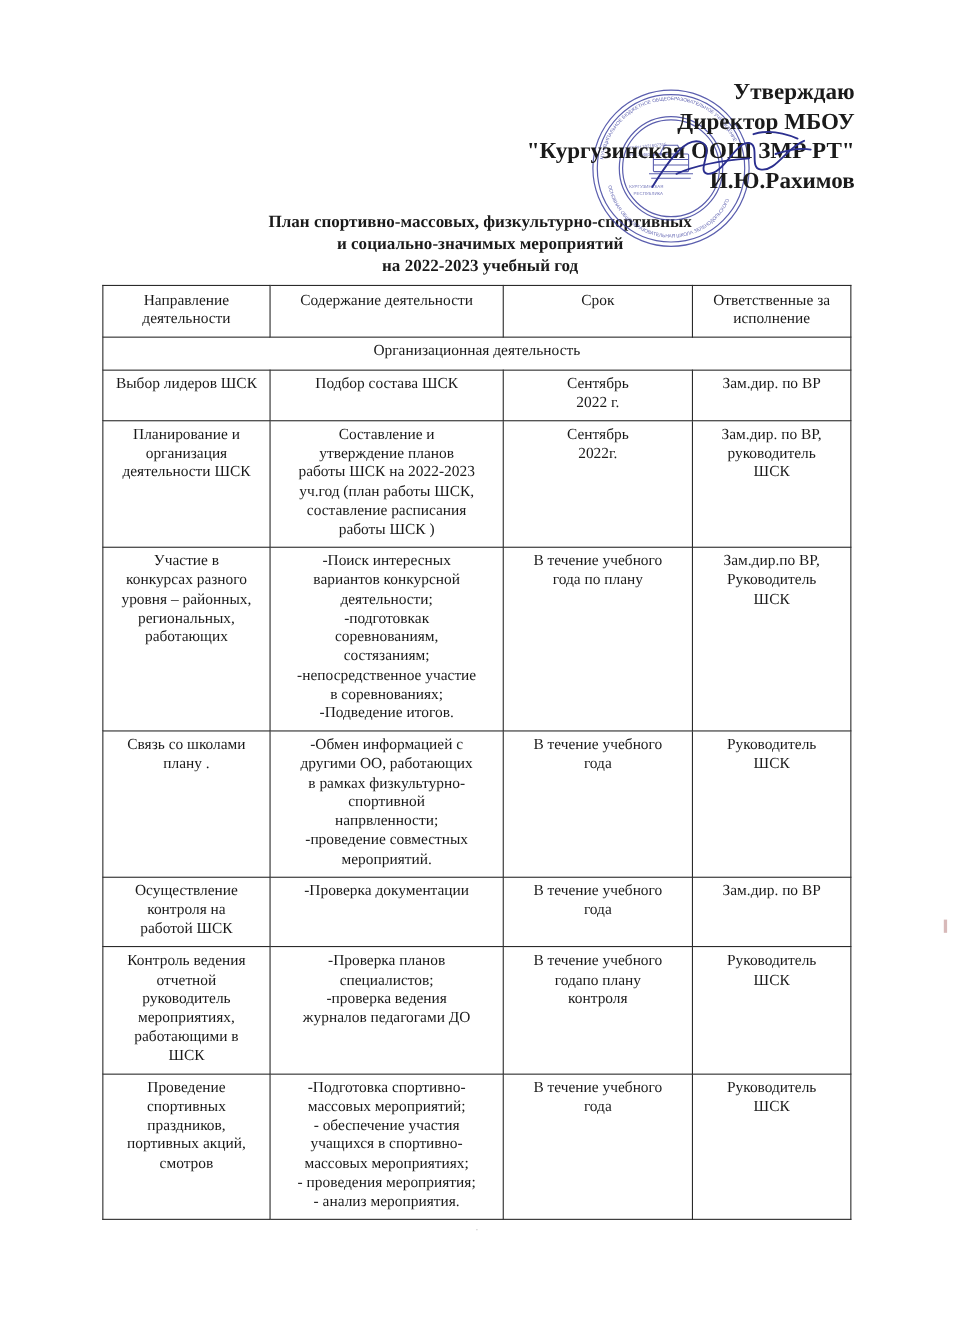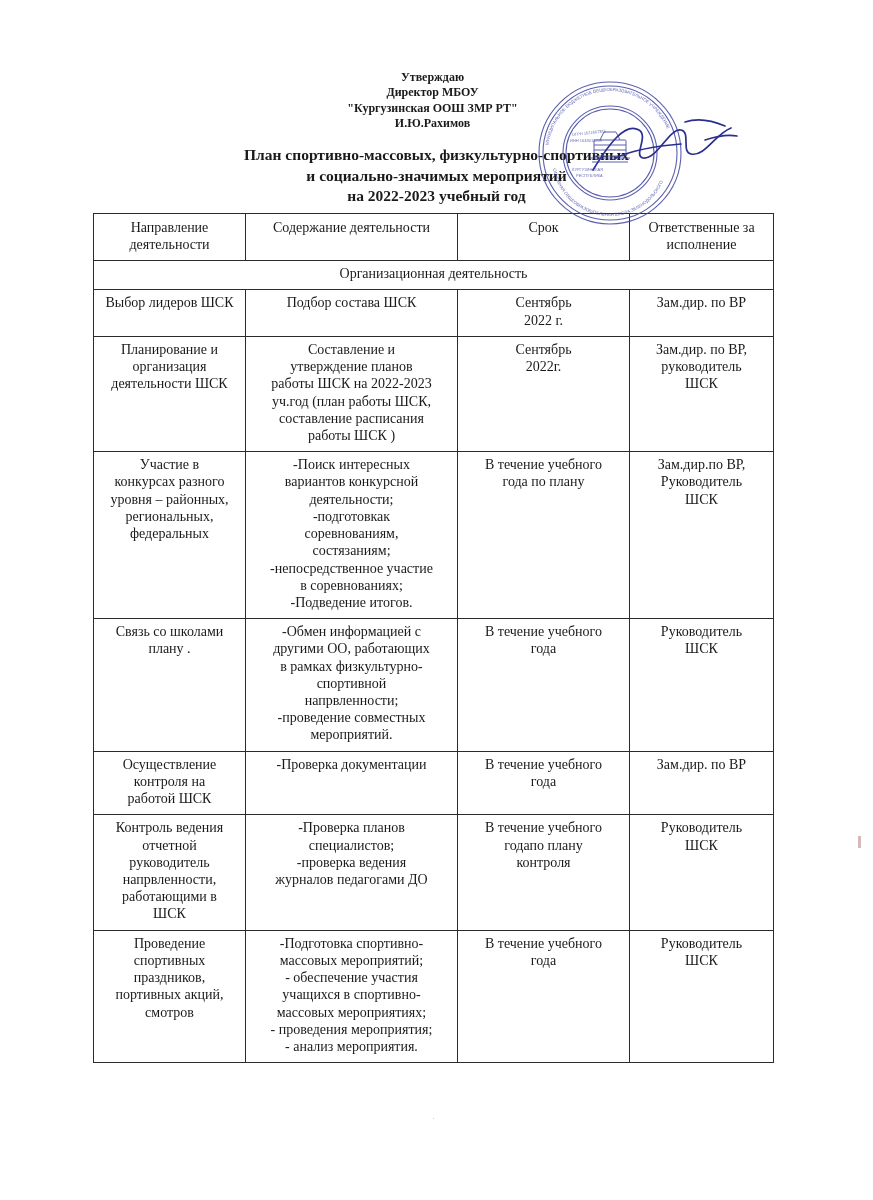--- a/index.html
+++ b/index.html
@@ -18,23 +18,23 @@
   .page {
     position: relative;
     width: 873px;
     height: 1200px;
     box-sizing: border-box;
     padding: 70px 88px 0 88px;
   }
 
   
   .approval {
-    text-align: center;
+    text-align: right;
     font-weight: bold;
-    font-size: 12px;
+    font-size: 21px;
     line-height: 1.28;
     position: relative;
     z-index: 3;
     padding-right: 8px;
   }
   .approval div { white-space: nowrap; }
 
   
   .stamp-wrap {
     position: absolute;
@@ -239,21 +239,21 @@
             <span class="cellline">руководитель</span>
             <span class="cellline">ШСК</span>
           </td>
         </tr>
         <tr>
           <td>
             <span class="cellline">Участие в</span>
             <span class="cellline">конкурсах разного</span>
             <span class="cellline">уровня – районных,</span>
             <span class="cellline">региональных,</span>
-            <span class="cellline">федеральных</span>
+            <span class="cellline">работающих</span>
           </td>
           <td>
             <span class="cellline">-Поиск интересных</span>
             <span class="cellline">вариантов конкурсной</span>
             <span class="cellline">деятельности;</span>
             <span class="cellline">-подготовкак</span>
             <span class="cellline">соревнованиям,</span>
             <span class="cellline">состязаниям;</span>
             <span class="cellline">-непосредственное участие</span>
             <span class="cellline">в соревнованиях;</span>
@@ -307,21 +307,21 @@
           </td>
           <td>
             <span class="cellline">Зам.дир. по ВР</span>
           </td>
         </tr>
         <tr>
           <td>
             <span class="cellline">Контроль ведения</span>
             <span class="cellline">отчетной</span>
             <span class="cellline">руководитель</span>
-            <span class="cellline">напрвленности,</span>
+            <span class="cellline">мероприятиях,</span>
             <span class="cellline">работающими в</span>
             <span class="cellline">ШСК</span>
           </td>
           <td>
             <span class="cellline">-Проверка планов</span>
             <span class="cellline">специалистов;</span>
             <span class="cellline">-проверка ведения</span>
             <span class="cellline">журналов педагогами ДО</span>
           </td>
           <td>

